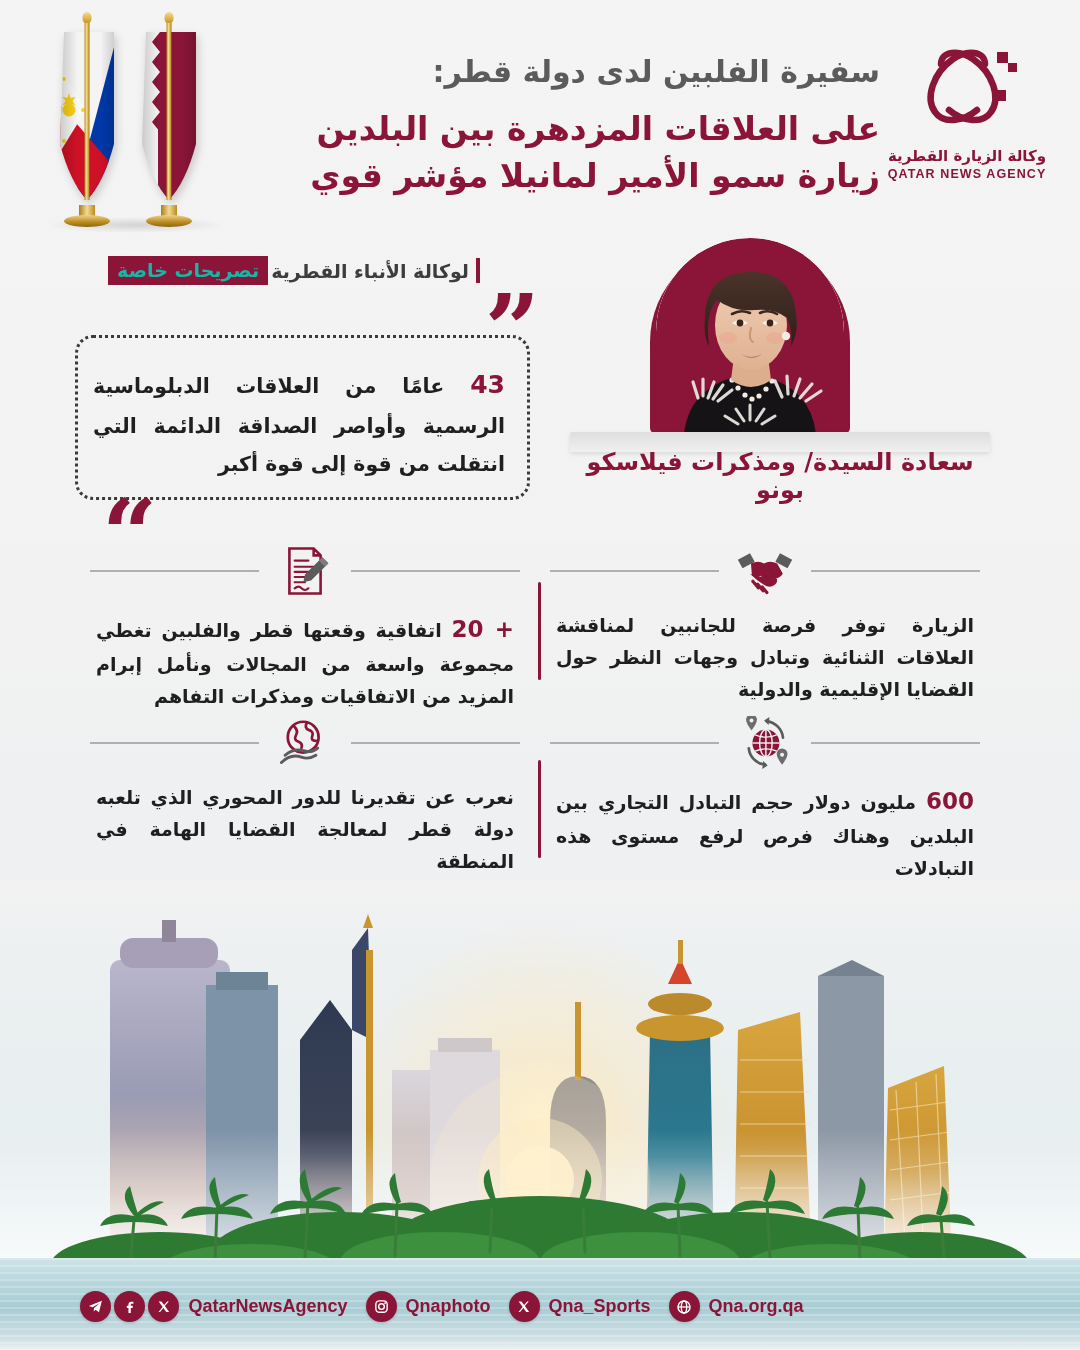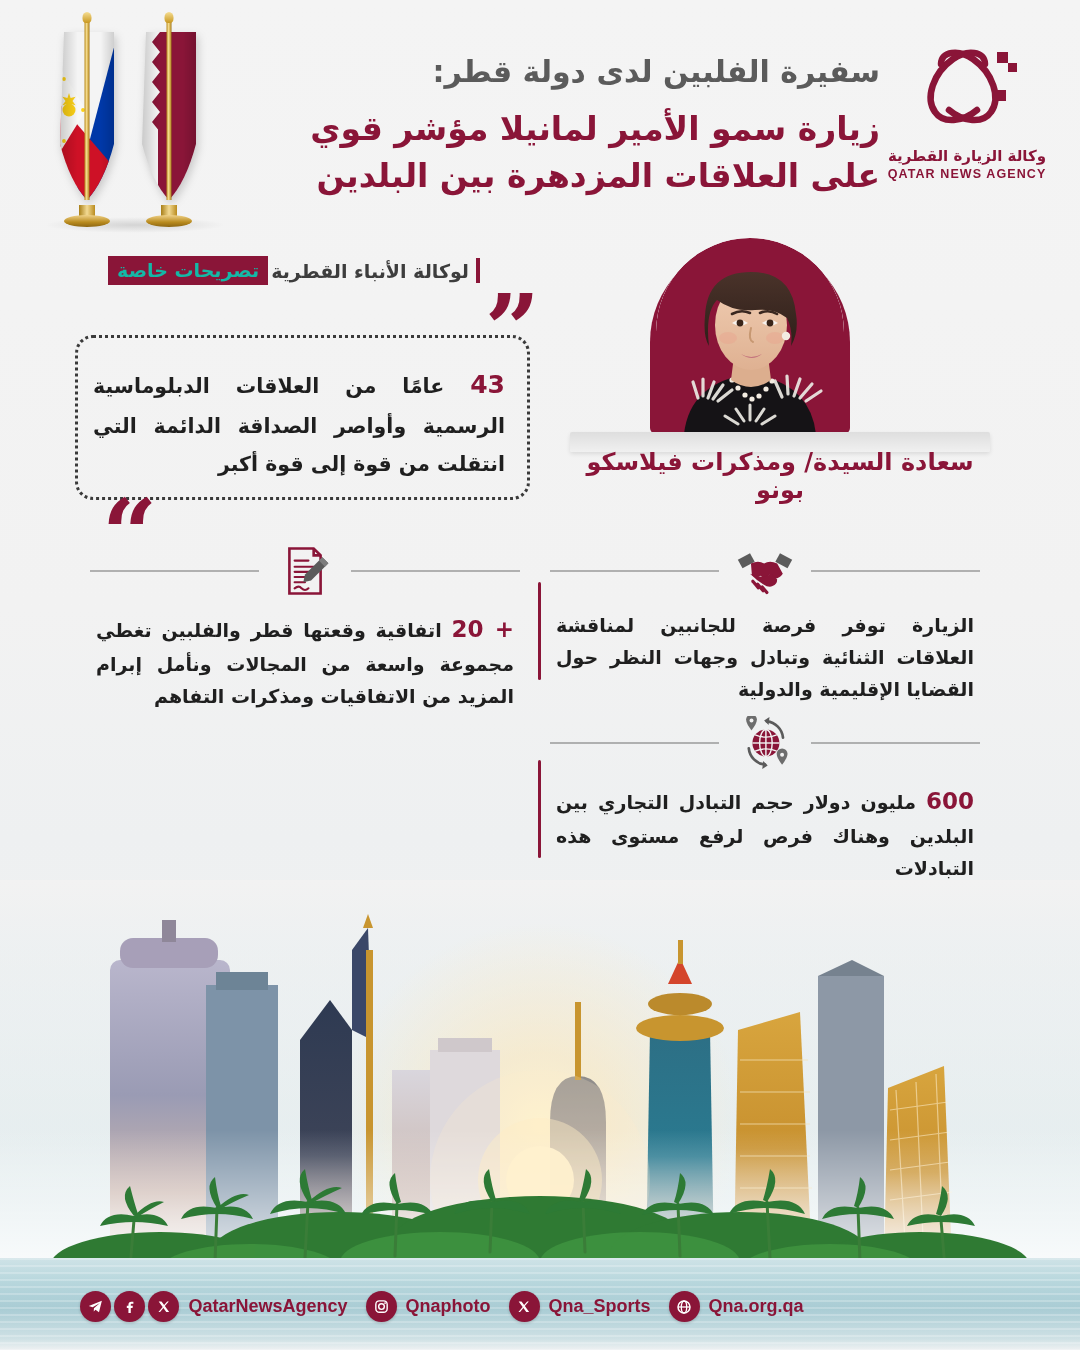--- a/index.html
+++ b/index.html
@@ -197,22 +197,22 @@
         </g>
       </svg>
       <div class="baseneck"></div>
       <div class="base"></div>
     </div>
   </div>
 
   <div class="headline">
     <div class="hl-kicker">سفيرة الفلبين لدى دولة قطر:</div>
     <div class="hl-main">
+      <div>على العلاقات المزدهرة بين البلدين</div>
       <div>زيارة سمو الأمير لمانيلا مؤشر قوي</div>
-      <div>على العلاقات المزدهرة بين البلدين</div>
     </div>
   </div>
 
   <div class="logo">
     <svg class="logo-mark" viewBox="0 0 120 92">
       <g fill="none" stroke="#8a1538" stroke-width="6.5" stroke-linecap="round">
         <path d="M78,18 C78,5 60,3 46,13 C26,27 18,52 28,66 C36,78 56,76 70,64"></path>
         <path d="M34,18 C34,5 52,3 66,13 C86,27 94,52 84,66 C76,78 56,76 42,64"></path>
       </g>
       <rect x="90" y="6" width="11" height="11" fill="#8a1538"></rect>
@@ -378,20 +378,36 @@
             <circle cx="17" cy="5" r="2.2" fill="#f2f2f2"></circle>
             <path d="M45,42 a6,6 0 0 1 12,0 c0,5 -6,12 -6,12 s-6,-7 -6,-12 Z" fill="#6d6d6d"></path>
             <circle cx="51" cy="43" r="2.2" fill="#f2f2f2"></circle>
           </svg>
         </div>
         <div class="rule"></div>
       </div>
       <div class="card-text"><span class="c-num">600</span><span> مليون دولار حجم التبادل التجاري بين البلدين وهناك فرص لرفع مستوى هذه التبادلات</span></div>
     </div>
 
+    <div class="card c4">
+      <div class="card-head">
+        <div class="rule"></div>
+        <div class="card-icon">
+          <svg viewBox="0 0 64 58" width="58" height="53">
+            <circle cx="30" cy="22" r="17" fill="none" stroke="#8a1538" stroke-width="3"></circle>
+            <path d="M20,10 q5,5 2,10 q-3,5 3,7 q5,2 3,7" fill="none" stroke="#8a1538" stroke-width="3" stroke-linecap="round"></path>
+            <path d="M34,6 q-3,6 2,8 q6,2 4,7 q-2,5 4,5" fill="none" stroke="#8a1538" stroke-width="3" stroke-linecap="round"></path>
+            <path d="M6,50 q10,-10 22,-6 q8,3 16,-2" fill="none" stroke="#5b5b5b" stroke-width="3.2" stroke-linecap="round"></path>
+            <path d="M10,42 q9,-8 20,-5 q9,3 16,-3" fill="none" stroke="#5b5b5b" stroke-width="3.2" stroke-linecap="round"></path>
+          </svg>
+        </div>
+        <div class="rule"></div>
+      </div>
+      <div class="card-text">نعرب عن تقديرنا للدور المحوري الذي تلعبه دولة قطر لمعالجة القضايا الهامة في المنطقة</div>
+    </div>
 
   </div>
 
   <div class="skyline">
     <div class="sky-glow"></div>
 
     <svg viewBox="0 0 1080 470" width="1080" height="470" style="position:absolute;left:0;bottom:0;">
       <defs>
         <linearGradient id="bg1" x1="0" y1="0" x2="0" y2="1">
           <stop offset="0" stop-color="#b9b6cc"></stop>

